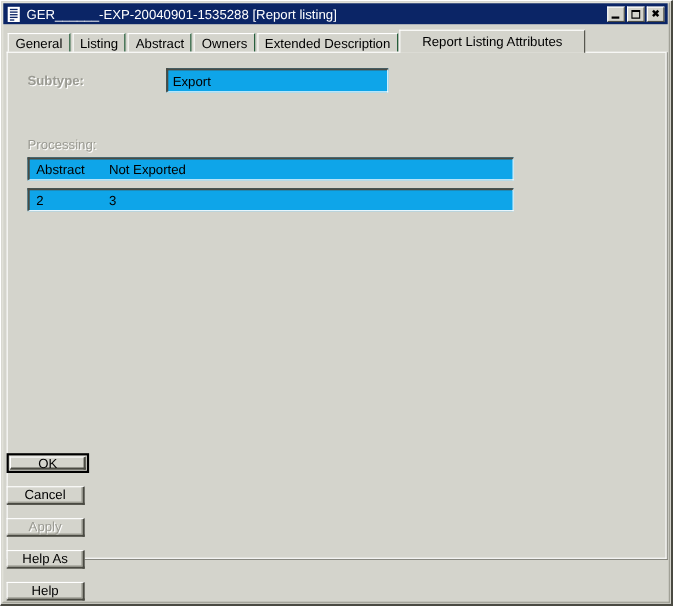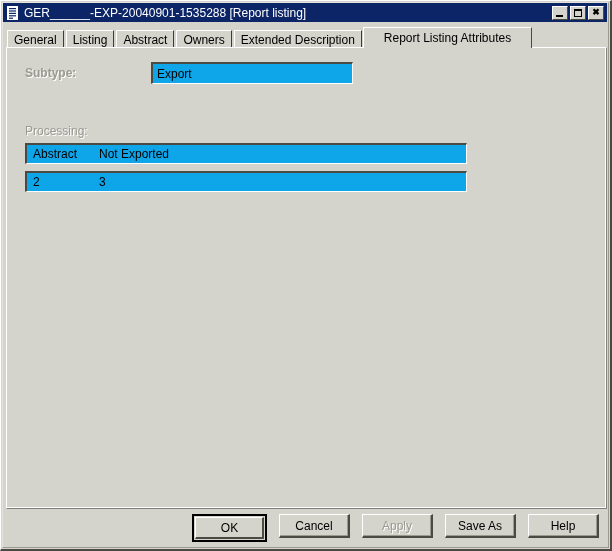--- a/index.html
+++ b/index.html
@@ -234,20 +234,21 @@
   #buttonbar {
     position: absolute;
     left: 5px; top: 513px;
     width: 601px; height: 32px;
     display: flex;
     align-items: flex-start;
     justify-content: flex-end;
     gap: 12px;
     padding-right: 8px;
     box-sizing: border-box;
+    flex-direction: column;
   }
   .btn {
     width: 71px;
     height: 24px;
     box-sizing: border-box;
     background: #d4d4cc;
     font-size: 12px;
     color: #000000;
     font-family: "Liberation Sans", sans-serif;
     border-top: 1px solid #ffffff;
@@ -381,20 +382,20 @@
     <button class="btn">
       <span class="inner-edge"></span>
       <span>Cancel</span>
     </button>
     <button class="btn disabled">
       <span class="inner-edge"></span>
       <span>Apply</span>
     </button>
     <button class="btn">
       <span class="inner-edge"></span>
-      <span>Save As</span>
+      <span>Help As</span>
     </button>
     <button class="btn">
       <span class="inner-edge"></span>
       <span>Help</span>
     </button>
   </div>
 </div>
 
 </body></html>

